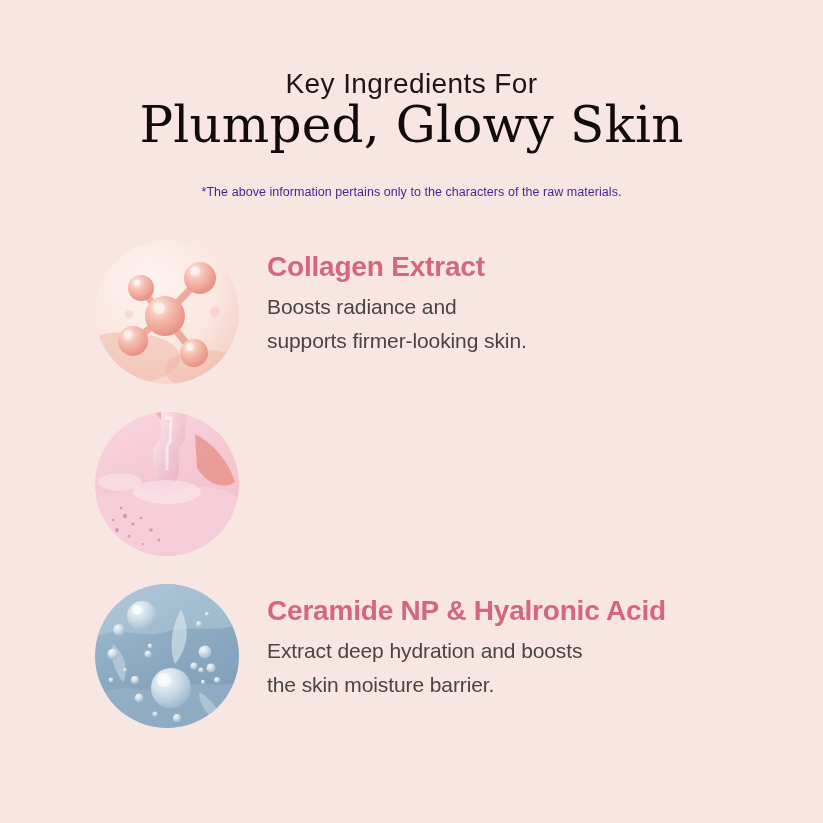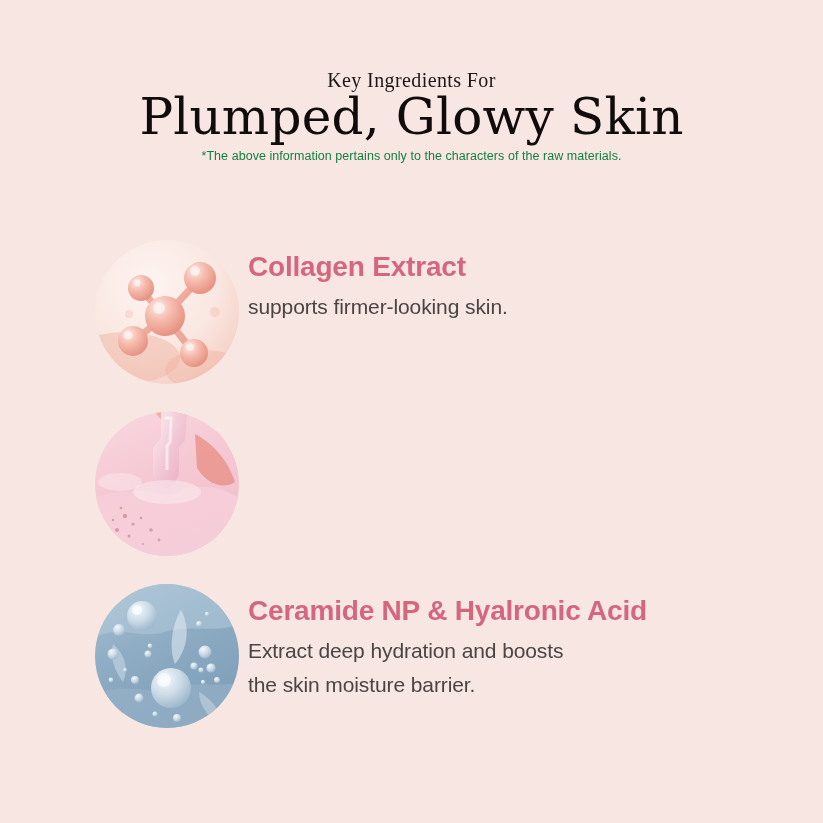--- a/index.html
+++ b/index.html
@@ -17,40 +17,40 @@
 
   
   .header {
     position: absolute;
     top: 0;
     left: 0;
     width: 823px;
     text-align: center;
   }
   .eyebrow {
-    font-family: Liberation Serif, serif;
-    font-size: 20px;
+    font-family: Liberation Sans, sans-serif;
+    font-size: 28px;
     color: #1c1614;
     letter-spacing: 0.4px;
     margin-top: 70px;
     line-height: 1;
   }
   .headline {
     font-family: "DejaVu Serif", serif;
     font-size: 50px;
     color: #100c0b;
     letter-spacing: 0.2px;
     margin-top: 2px;
     line-height: 1;
   }
   .disclaimer {
     font-family: "Liberation Sans", sans-serif;
     font-size: 12.5px;
-    color: #15803d;
-    margin-top: 8px;
+    color: #4c1d95;
+    margin-top: 36px;
     letter-spacing: 0.05px;
     line-height: 1;
   }
 
   
   .rows {
     position: absolute;
     top: 240px;
     left: 0;
     width: 823px;
@@ -68,21 +68,21 @@
     border-radius: 50%;
     overflow: hidden;
   }
   .thumb svg {
     display: block;
     width: 144px;
     height: 144px;
   }
   .copy {
     position: absolute;
-    left: 248px;
+    left: 267px;
     top: 12px;
     width: 530px;
   }
   .ing-title {
     font-size: 28px;
     font-weight: bold;
     color: #d4677e;
     line-height: 1.1;
     letter-spacing: -0.2px;
     white-space: nowrap;
@@ -151,20 +151,21 @@
         <circle cx="64" cy="68" r="6" fill="#fff" opacity="0.5"></circle>
         <circle cx="100" cy="31" r="5" fill="#fff" opacity="0.5"></circle>
         <circle cx="33" cy="95" r="4.5" fill="#fff" opacity="0.5"></circle>
         <circle cx="95" cy="107" r="4" fill="#fff" opacity="0.45"></circle>
         <circle cx="42" cy="43" r="3.5" fill="#fff" opacity="0.45"></circle>
       </svg>
     </div>
     <div class="copy">
       <div class="ing-title">Collagen Extract</div>
       <div class="ing-desc">
+        <span>Boosts radiance and</span>
         <span>supports firmer-looking skin.</span>
       </div>
     </div>
   </div>
 
   <div class="row">
     <div class="thumb">
       <svg viewBox="0 0 144 144" xmlns="http://www.w3.org/2000/svg">
         <defs>
           <linearGradient id="c2bg" x1="0" y1="0" x2="0.4" y2="1">

